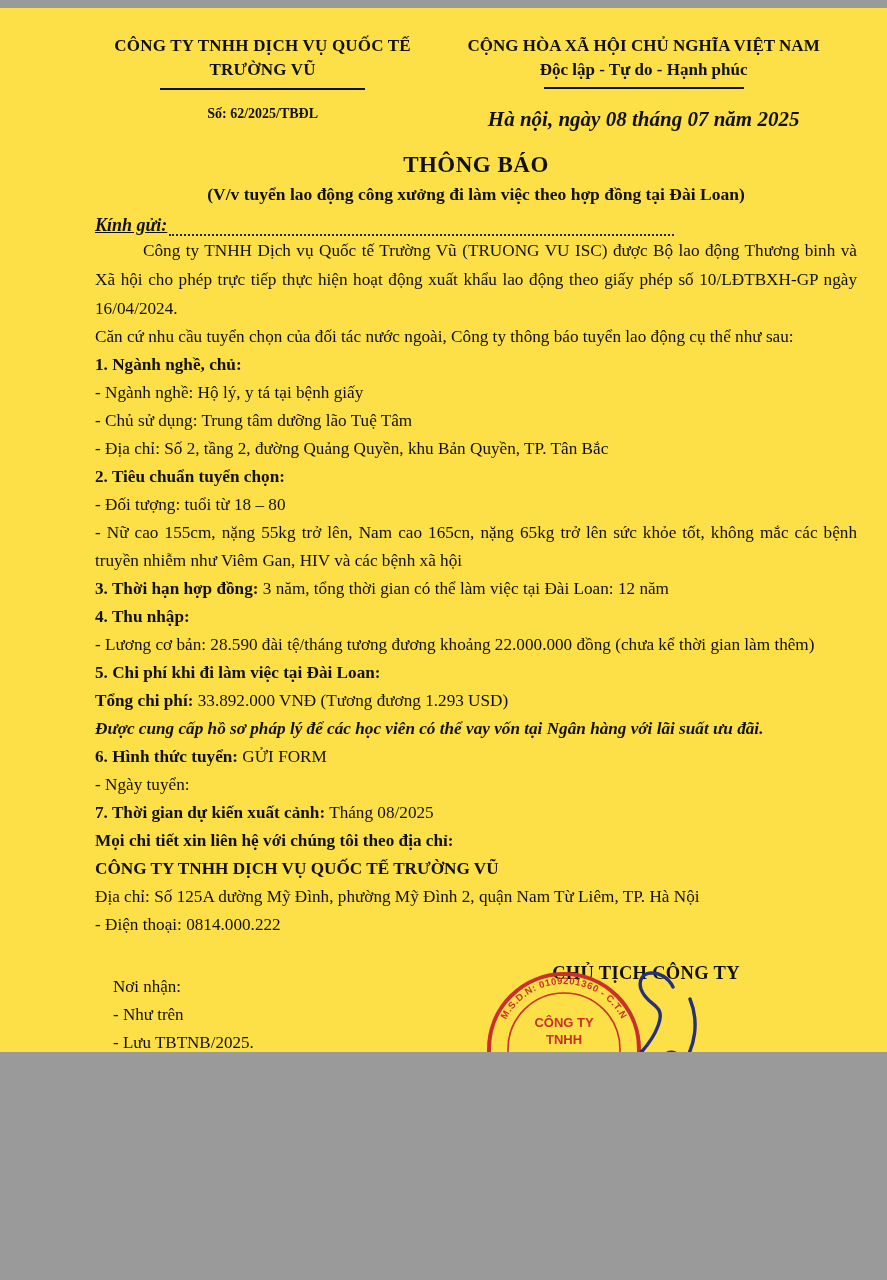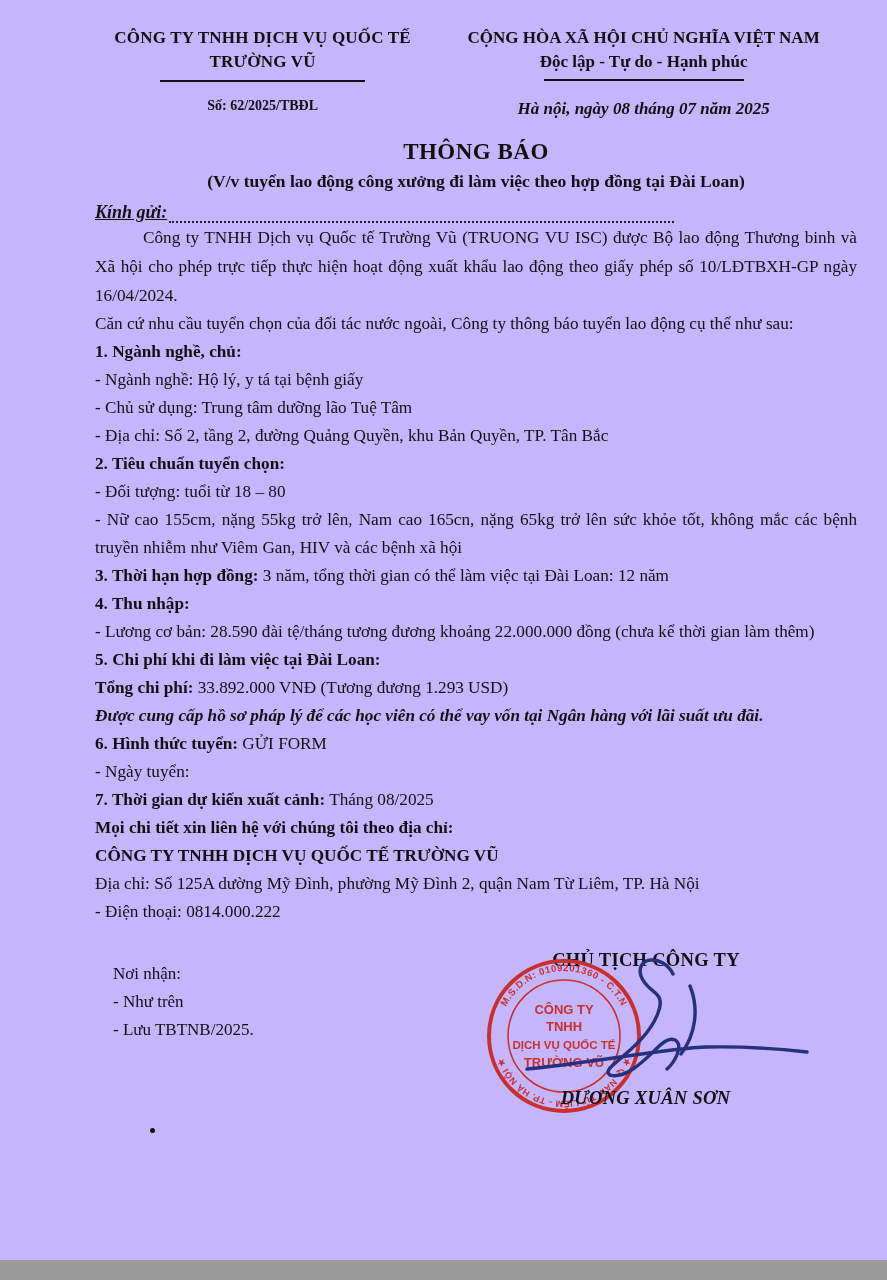--- a/index.html
+++ b/index.html
@@ -1,37 +1,37 @@
 <!DOCTYPE html>
 <html><head>
 <meta charset="utf-8">
 <style>
   html,body { margin:0; padding:0; background:#9a9a9a; }
   .page {
     position:relative;
-    width:887px; height:1260px;
-    margin:0 auto;
-    background:#c4b5fd;
+    width:887px; height:1044px;
+    margin:8px auto;
+    background:#fde047;
     font-family:"Liberation Serif", serif;
     color:#111;
     overflow:hidden;
   }
   .content { padding:26px 30px 0 95px; }
 
   
   .hdr { display:flex; width:100%; }
   .hdr-left  { width:44%; text-align:center; }
   .hdr-right { width:56%; text-align:center; }
   .hdr-company { font-weight:bold; font-size:17px; line-height:24px; letter-spacing:.2px; }
   .hdr-rule-l { width:205px; border-bottom:2.5px solid #111; margin:6px auto 0 auto; }
   .hdr-rule-r { width:200px; border-bottom:2.5px solid #111; margin:5px auto 0 auto; }
   .doc-number { font-weight:bold; font-size:14px; margin-top:16px; }
   .nat-1 { font-weight:bold; font-size:17px; line-height:24px; }
   .nat-2 { font-weight:bold; font-size:17px; line-height:24px; }
-  .date-line { font-weight:bold; font-style:italic; font-size:17px; margin-top:18px; }
+  .date-line { font-weight:bold; font-style:italic; font-size:21px; margin-top:18px; }
 
   
   .title { text-align:center; font-weight:bold; font-size:23px; margin-top:20px; letter-spacing:.5px; }
   .subtitle { text-align:center; font-weight:bold; font-size:17.5px; margin-top:6px; }
 
   .kinh-gui { display:flex; align-items:flex-end; margin-top:10px; }
   .kinh-gui-label { font-weight:bold; font-style:italic; text-decoration:underline; font-size:18px; }
   .leader { width:505px; border-bottom:2.2px dotted #222; height:1em; margin-left:2px; }
 
   

